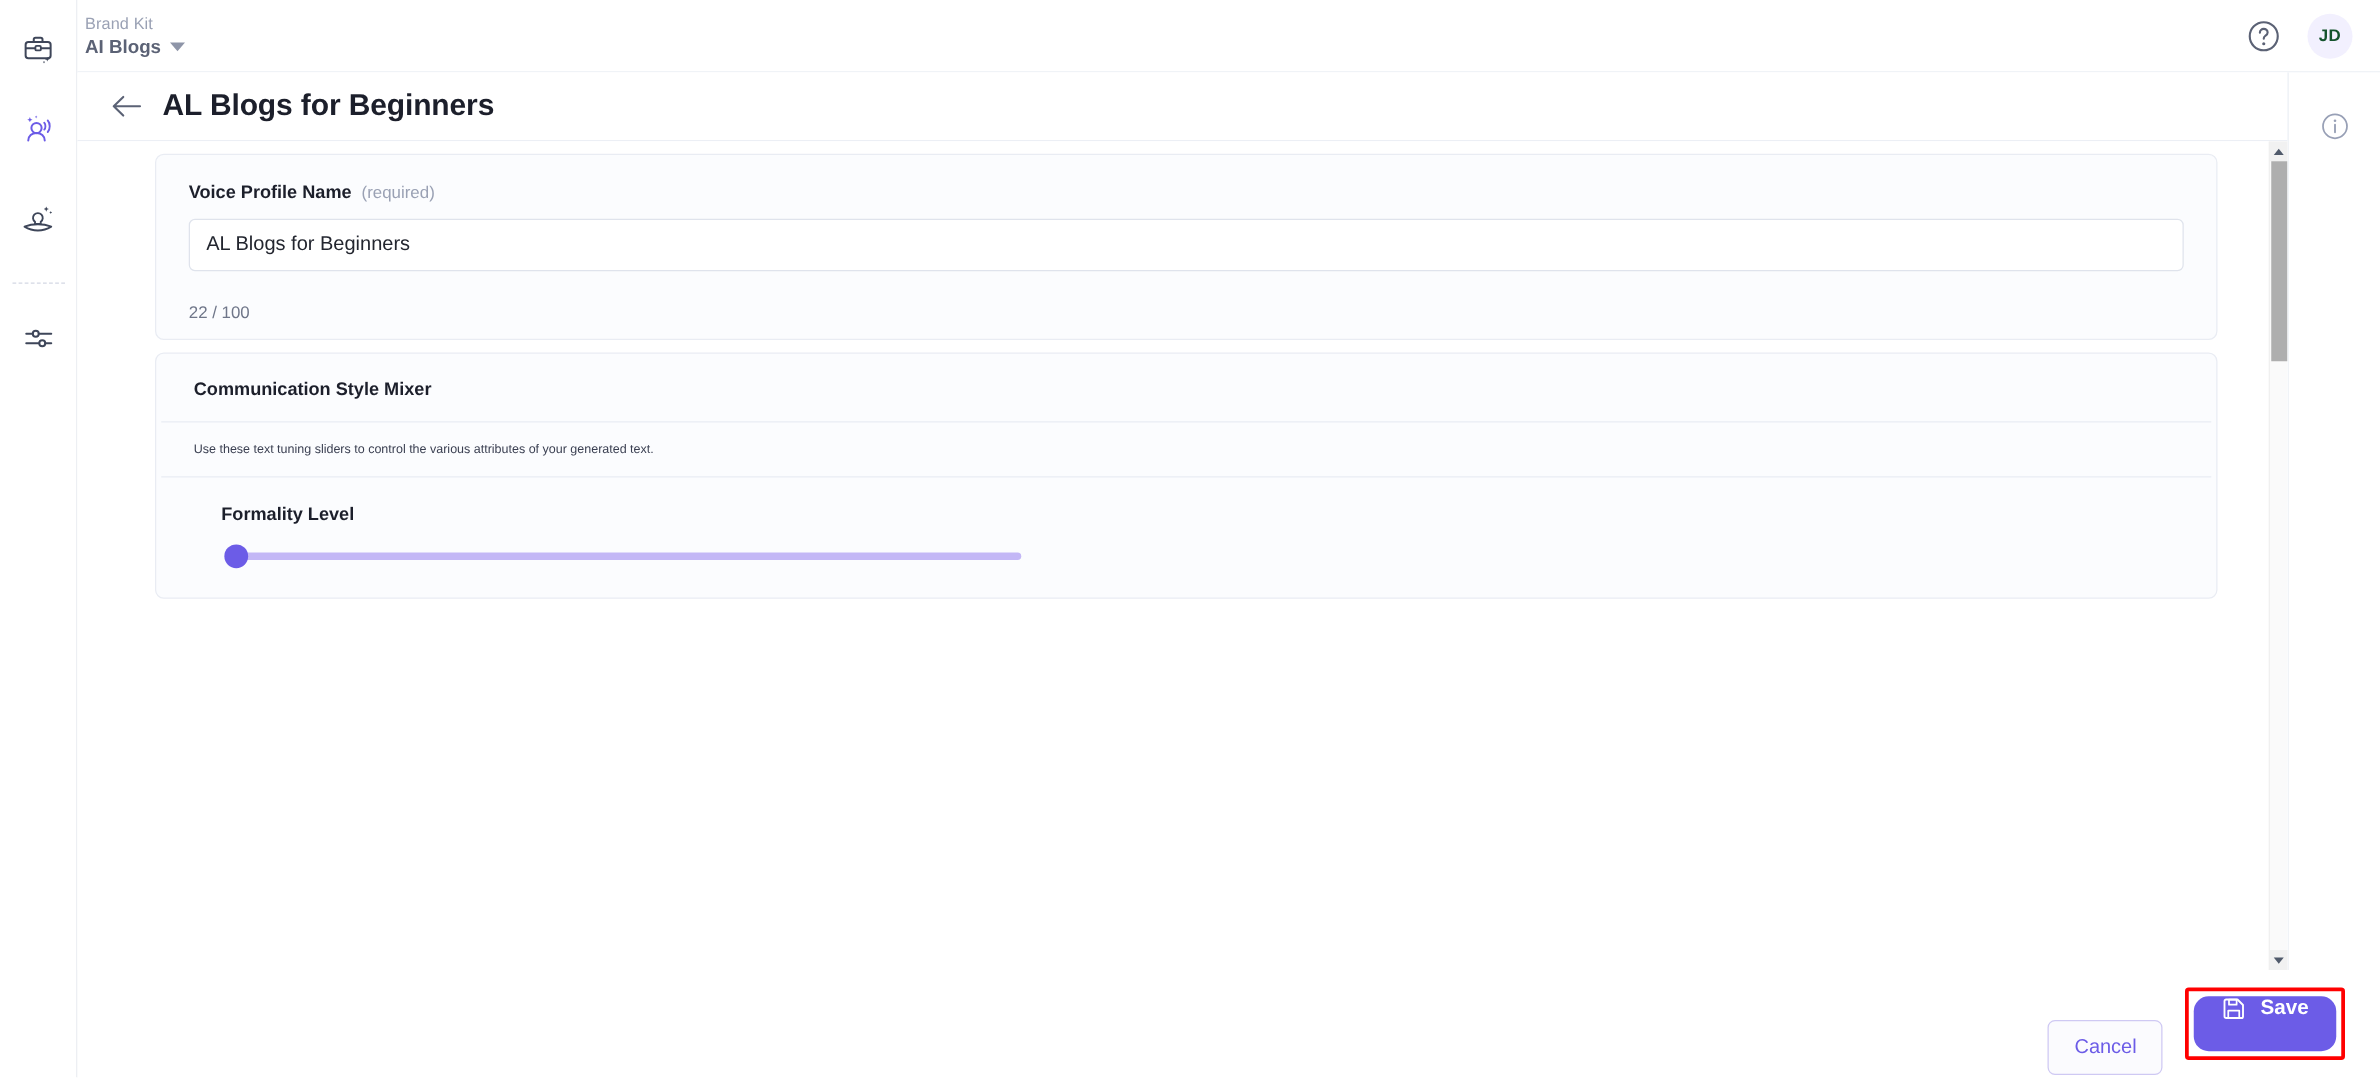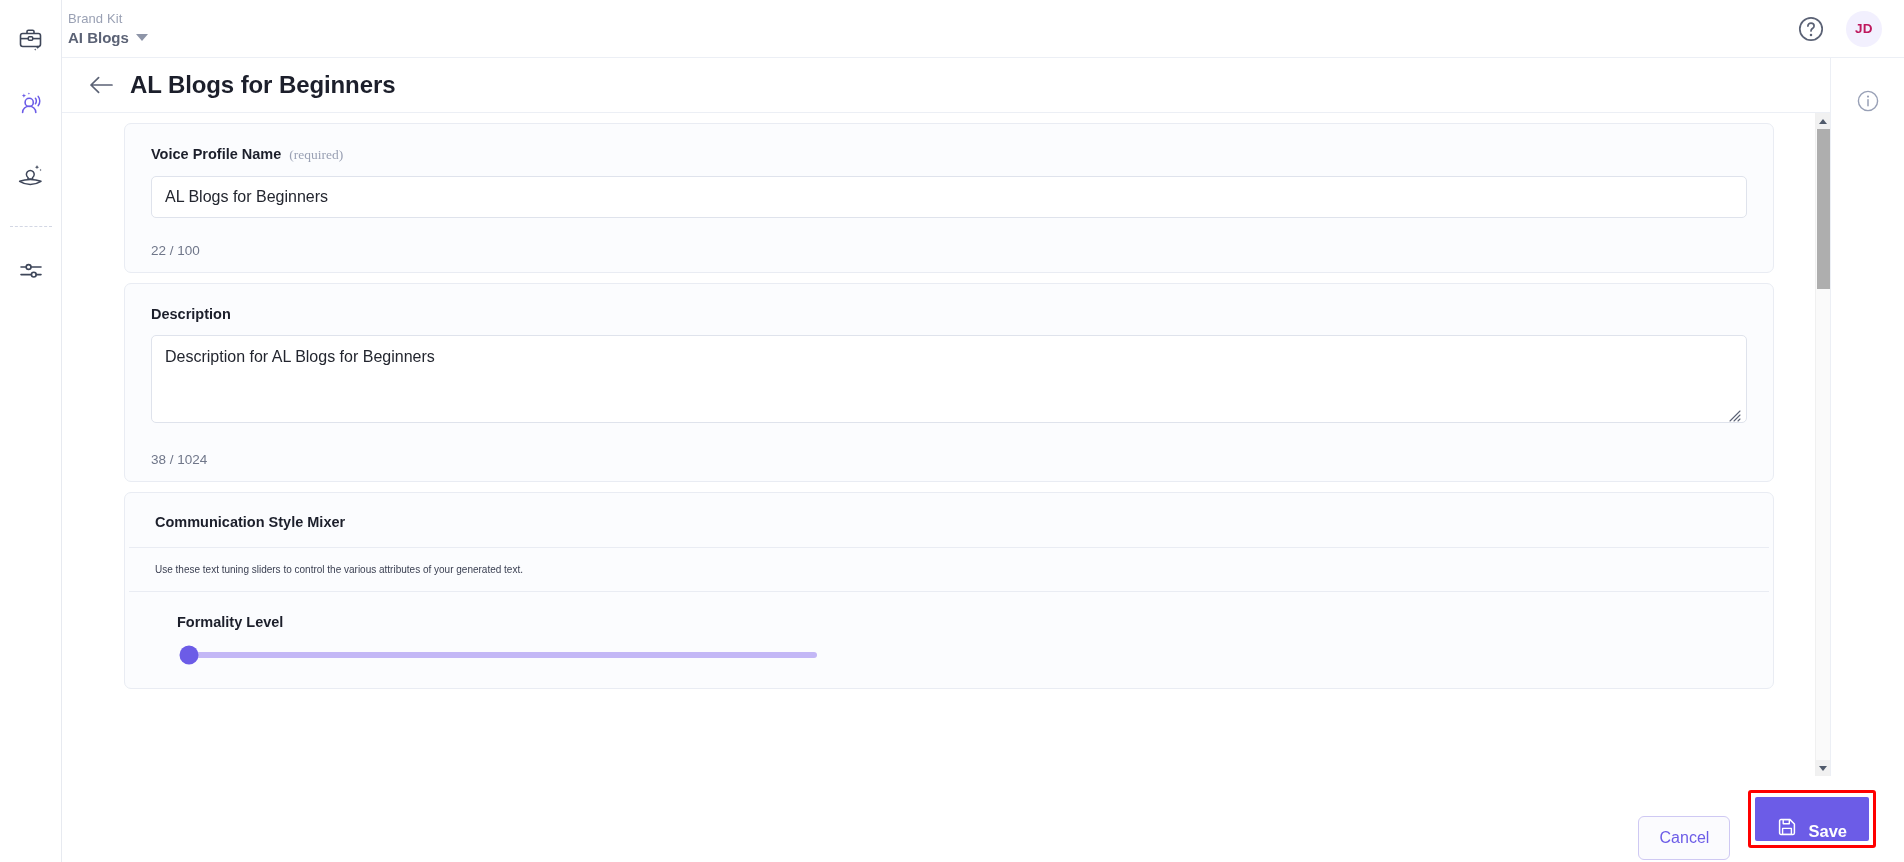--- a/index.html
+++ b/index.html
@@ -89,21 +89,21 @@
     width: 34px; height: 34px;
     display: flex; align-items: center; justify-content: center;
     cursor: pointer;
     margin-right: 18px;
   }
   .avatar {
     width: 36px; height: 36px;
     border-radius: 50%;
     background: #f2f0fe;
     display: flex; align-items: center; justify-content: center;
-    font-size: 13.5px; font-weight: 700; color: #be185d;
+    font-size: 13.5px; font-weight: 700; color: #14532d;
     cursor: pointer;
     letter-spacing: .3px;
   }
 
   
   .body-wrap {
     flex: 1 1 auto;
     display: flex;
     min-height: 0;
   }
@@ -166,21 +166,20 @@
     margin-bottom: 13px;
   }
   .field-label {
     font-size: 14.5px;
     font-weight: 700;
     color: #1c1f2b;
   }
   .field-required {
     font-size: 13.5px;
     color: #9aa1b4;
-    font-family: Liberation Serif, serif;
   }
   .text-input {
     width: 100%;
     height: 42px;
     background: #ffffff;
     border: 1px solid #dfe3ec;
     border-radius: 5px;
     padding: 0 13px;
     font-size: 16px;
     font-family: "Liberation Sans", sans-serif;
@@ -330,28 +329,28 @@
     border: 3px solid #ff0000;
     border-radius: 3px;
     padding: 4px;
     display: flex;
   }
   .btn-save {
     height: 44px;
     padding: 0 22px;
     background: #6c5ce7;
     border: none;
-    border-radius: 2px;
+    border-radius: 12px;
     color: #ffffff;
     font-size: 16.5px;
     font-weight: 700;
     font-family: "Liberation Sans", sans-serif;
     cursor: pointer;
     display: flex;
-    align-items: flex-end;
+    align-items: flex-start;
     gap: 11px;
   }
 </style>
 </head>
 <body>
 
 <div id="app">
 
   <nav class="rail">
     <div class="rail-spacer-top"></div>
@@ -449,34 +448,20 @@
 
             <section class="card pad">
               <div class="field-label-row">
                 <span class="field-label">Voice Profile Name</span>
                 <span class="field-required">(required)</span>
               </div>
               <input class="text-input" type="text" value="AL Blogs for Beginners" style="">
               <div class="counter">22 / 100</div>
             </section>
 
-            <section class="card pad">
-              <div class="field-label-row">
-                <span class="field-label">Description</span>
-              </div>
-              <div class="textarea-wrap">
-                <textarea class="text-area" placeholder="Description" style="">Description for AL Blogs for Beginners</textarea>
-                <span class="resize-grip">
-                  <svg width="12" height="12" viewBox="0 0 12 12" fill="none">
-                    <path d="M11 1L1 11M11 5L5 11M11 9L9 11" stroke="#5b6275" stroke-width="1.1" stroke-linecap="round"></path>
-                  </svg>
-                </span>
-              </div>
-              <div class="counter">38 / 1024</div>
-            </section>
 
             <section class="card mixer">
               <div class="mixer-head">Communication Style Mixer</div>
               <div class="mixer-desc">Use these text tuning sliders to control the various attributes of your generated text.</div>
               <div class="mixer-body">
                 <div class="slider-label">Formality Level</div>
                 <div class="slider-row">
                   <div class="slider-track">
                     <div class="slider-thumb" style="left: 0%;"></div>
                   </div>

